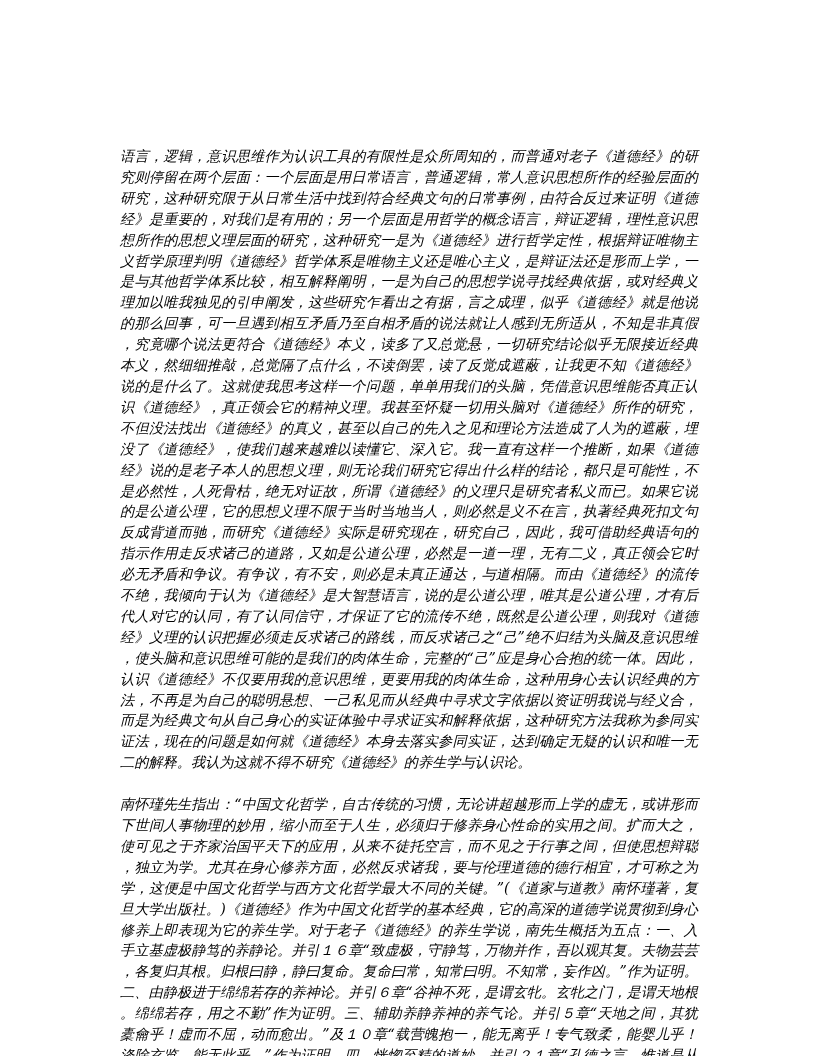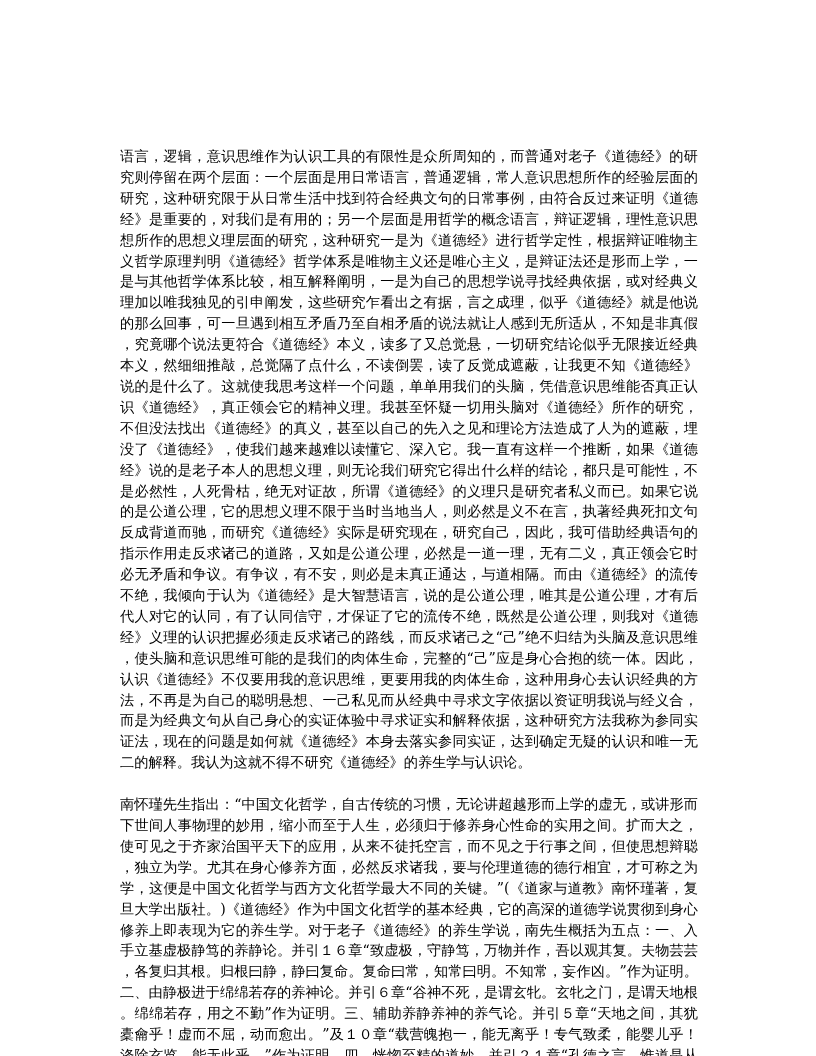--- a/index.html
+++ b/index.html
@@ -22,20 +22,21 @@
       font-family: "DejaVu Serif", "Liberation Serif", serif;
       font-size: 14.2px;
       line-height: 20.9px;
     }
     .para {
       margin: 0 0 20.9px 0;
       text-align: justify;
       text-justify: inter-ideograph;
       word-break: break-all;
       line-break: anywhere;
+      font-style: italic;
     }
   </style>
 </head>
 <body>
 
 <div class="page">
   <p class="para">语言，逻辑，意识思维作为认识工具的有限性是众所周知的，而普通对老子《道德经》的研究则停留在两个层面：一个层面是用日常语言，普通逻辑，常人意识思想所作的经验层面的研究，这种研究限于从日常生活中找到符合经典文句的日常事例，由符合反过来证明《道德经》是重要的，对我们是有用的；另一个层面是用哲学的概念语言，辩证逻辑，理性意识思想所作的思想义理层面的研究，这种研究一是为《道德经》进行哲学定性，根据辩证唯物主义哲学原理判明《道德经》哲学体系是唯物主义还是唯心主义，是辩证法还是形而上学，一是与其他哲学体系比较，相互解释阐明，一是为自己的思想学说寻找经典依据，或对经典义理加以唯我独见的引申阐发，这些研究乍看出之有据，言之成理，似乎《道德经》就是他说的那么回事，可一旦遇到相互矛盾乃至自相矛盾的说法就让人感到无所适从，不知是非真假，究竟哪个说法更符合《道德经》本义，读多了又总觉悬，一切研究结论似乎无限接近经典本义，然细细推敲，总觉隔了点什么，不读倒罢，读了反觉成遮蔽，让我更不知《道德经》说的是什么了。这就使我思考这样一个问题，单单用我们的头脑，凭借意识思维能否真正认识《道德经》，真正领会它的精神义理。我甚至怀疑一切用头脑对《道德经》所作的研究，不但没法找出《道德经》的真义，甚至以自己的先入之见和理论方法造成了人为的遮蔽，埋没了《道德经》，使我们越来越难以读懂它、深入它。我一直有这样一个推断，如果《道德经》说的是老子本人的思想义理，则无论我们研究它得出什么样的结论，都只是可能性，不是必然性，人死骨枯，绝无对证故，所谓《道德经》的义理只是研究者私义而已。如果它说的是公道公理，它的思想义理不限于当时当地当人，则必然是义不在言，执著经典死扣文句反成背道而驰，而研究《道德经》实际是研究现在，研究自己，因此，我可借助经典语句的指示作用走反求诸己的道路，又如是公道公理，必然是一道一理，无有二义，真正领会它时必无矛盾和争议。有争议，有不安，则必是未真正通达，与道相隔。而由《道德经》的流传不绝，我倾向于认为《道德经》是大智慧语言，说的是公道公理，唯其是公道公理，才有后代人对它的认同，有了认同信守，才保证了它的流传不绝，既然是公道公理，则我对《道德经》义理的认识把握必须走反求诸己的路线，而反求诸己之“己”绝不归结为头脑及意识思维，使头脑和意识思维可能的是我们的肉体生命，完整的“己”应是身心合抱的统一体。因此，认识《道德经》不仅要用我的意识思维，更要用我的肉体生命，这种用身心去认识经典的方法，不再是为自己的聪明悬想、一己私见而从经典中寻求文字依据以资证明我说与经义合，而是为经典文句从自己身心的实证体验中寻求证实和解释依据，这种研究方法我称为参同实证法，现在的问题是如何就《道德经》本身去落实参同实证，达到确定无疑的认识和唯一无二的解释。我认为这就不得不研究《道德经》的养生学与认识论。</p>
   <p class="para">南怀瑾先生指出：“中国文化哲学，自古传统的习惯，无论讲超越形而上学的虚无，或讲形而下世间人事物理的妙用，缩小而至于人生，必须归于修养身心性命的实用之间。扩而大之，使可见之于齐家治国平天下的应用，从来不徒托空言，而不见之于行事之间，但使思想辩聪，独立为学。尤其在身心修养方面，必然反求诸我，要与伦理道德的德行相宜，才可称之为学，这便是中国文化哲学与西方文化哲学最大不同的关键。”(《道家与道教》南怀瑾著，复旦大学出版社。)《道德经》作为中国文化哲学的基本经典，它的高深的道德学说贯彻到身心修养上即表现为它的养生学。对于老子《道德经》的养生学说，南先生概括为五点：一、入手立基虚极静笃的养静论。并引１６章“致虚极，守静笃，万物并作，吾以观其复。夫物芸芸，各复归其根。归根曰静，静曰复命。复命曰常，知常曰明。不知常，妄作凶。”作为证明。二、由静极进于绵绵若存的养神论。并引６章“谷神不死，是谓玄牝。玄牝之门，是谓天地根。绵绵若存，用之不勤”作为证明。三、辅助养静养神的养气论。并引５章“天地之间，其犹橐龠乎！虚而不屈，动而愈出。”及１０章“载营魄抱一，能无离乎！专气致柔，能婴儿乎！涤除玄览，能无此乎。”作为证明。四、恍惚至精的道妙。并引２１章“孔德之言，惟道是从。道之为物，惟恍惟惚。惚</p>
 </div>
 

